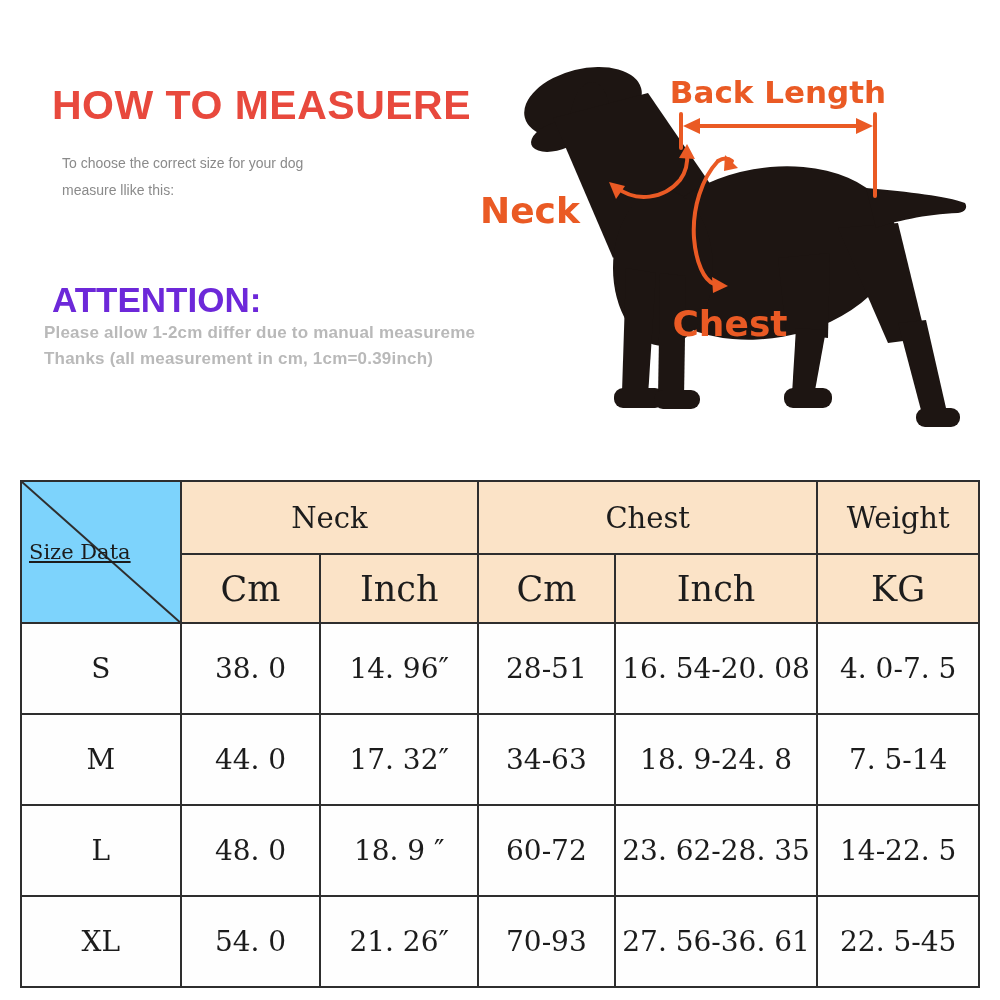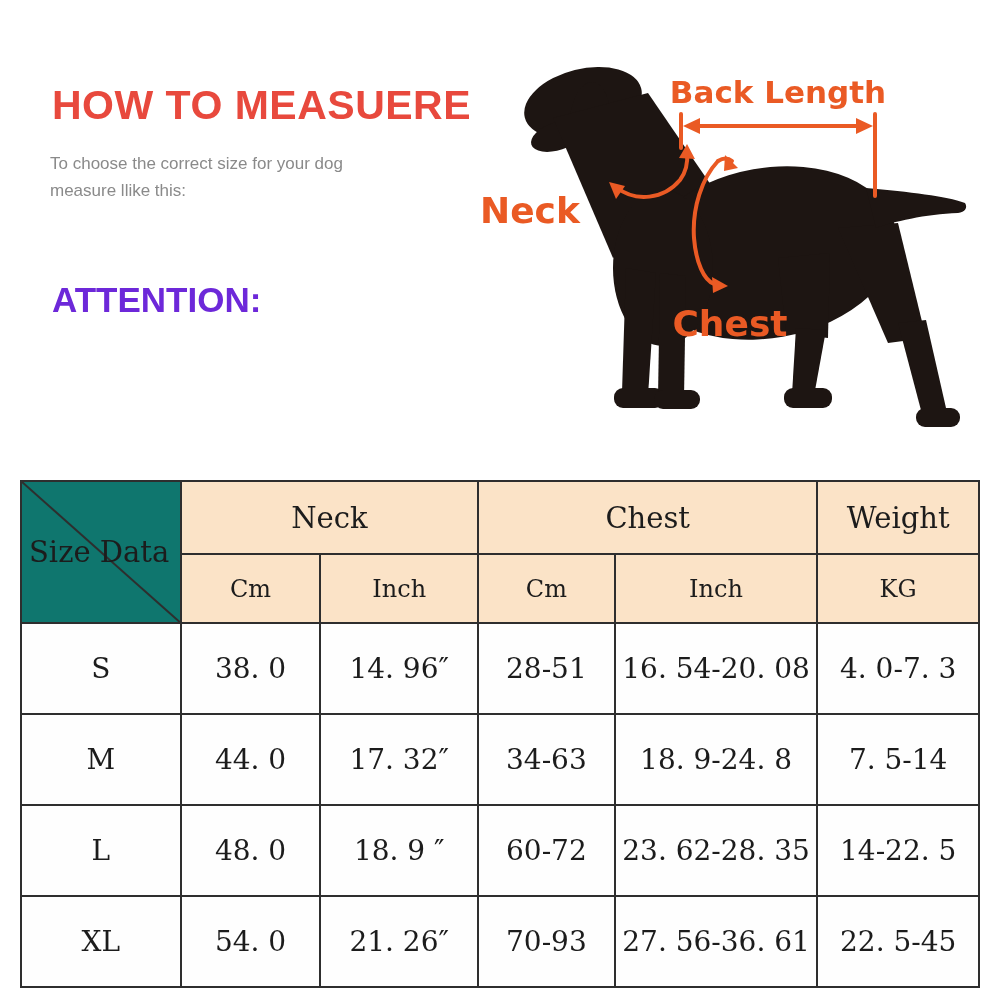--- a/index.html
+++ b/index.html
@@ -6,22 +6,22 @@
   .canvas{
     position:relative;width:1000px;height:1000px;background:#ffffff;
     font-family:"Liberation Sans",sans-serif;overflow:hidden;
   }
   
   .howto-title{
     position:absolute;left:52px;top:82px;margin:0;
     font-size:41px;font-weight:bold;letter-spacing:0.5px;color:#e8493d;
   }
   .howto-sub{
-    position:absolute;left:50px;top:150px;margin:0;
-    font-size:17px;line-height:27px;color:#8a8a8a;
+    position:absolute;left:62px;top:150px;margin:0;
+    font-size:14px;line-height:27px;color:#8a8a8a;
   }
   .attention-title{
     position:absolute;left:52px;top:280px;margin:0;
     font-size:35px;font-weight:bold;color:#6d28d9;
   }
   .attention-sub{
     position:absolute;left:44px;top:320px;margin:0;
     font-size:17px;font-weight:bold;line-height:26px;color:#b9b9b9;letter-spacing:0.2px;
     white-space:nowrap;
   }
@@ -38,38 +38,40 @@
     position:absolute;left:20px;top:480px;width:960px;height:508px;
     border-collapse:collapse;table-layout:fixed;
     font-family:"DejaVu Serif","Liberation Serif",serif;
     color:#1c1c1c;
   }
   .size-table td,.size-table th{
     border:2px solid #2e2e2e;text-align:center;vertical-align:middle;
     font-weight:normal;padding:0;overflow:hidden;
   }
   .size-table .hdr{background:#fbe3c7;font-size:29px;}
-  .size-table .sub{background:#fbe3c7;font-size:24px;}
+  .size-table .sub{background:#fbe3c7;font-size:35px;}
   .size-table .val{background:#fefefe;font-size:28px;white-space:nowrap;}
-  .corner-cell{position:relative;background:#0f766e;font-size:29px;}
+  .corner-cell{position:relative;background:#7dd3fc;font-size:21px;text-decoration:underline;}
   .corner-cell .diag{position:absolute;left:0;top:0;width:100%;height:100%;}
   .corner-label{position:relative;z-index:2;display:block;text-align:left;padding-left:7px;white-space:nowrap;}
   tr.hdr-row-1{height:73px;} tr.hdr-row-2{height:69px;}
   tr.data-row{height:91px;}
 </style>
 </head>
 <body>
 
 <div class="canvas">
 
   <h1 class="howto-title">HOW TO MEASUERE</h1>
   <p class="howto-sub"><span>To choose the correct size for your dog</span><br>
   <span>measure llike this:</span></p>
 
   <h2 class="attention-title">ATTENTION:</h2>
+  <p class="attention-sub"><span>Please allow 1-2cm differ due to manual measureme</span><br>
+  <span>Thanks (all measurement in cm, 1cm=0.39inch)</span></p>
 
   <svg class="dog-svg" width="505" height="422" viewBox="0 0 505 422">
 
     <g class="dog-fill">
       <ellipse cx="105" cy="45" rx="60" ry="34" transform="rotate(-14 105 45)"></ellipse>
       <ellipse cx="80" cy="78" rx="28" ry="14" transform="rotate(-18 80 78)"></ellipse>
       <ellipse cx="112" cy="62" rx="20" ry="38" transform="rotate(4 112 62)"></ellipse>
       <polygon points="75,60 170,35 235,130 135,200"></polygon>
       <ellipse cx="290" cy="195" rx="130" ry="85" transform="rotate(-10 290 195)"></ellipse>
       <ellipse cx="185" cy="210" rx="50" ry="78"></ellipse>
@@ -142,21 +144,21 @@
         <td class="sub">Cm</td>
         <td class="sub">Inch</td>
         <td class="sub">KG</td>
       </tr>
       <tr class="data-row">
         <td class="val">S</td>
         <td class="val">38. 0</td>
         <td class="val">14. 96″</td>
         <td class="val">28-51</td>
         <td class="val">16. 54-20. 08</td>
-        <td class="val">4. 0-7. 3</td>
+        <td class="val">4. 0-7. 5</td>
       </tr>
       <tr class="data-row">
         <td class="val">M</td>
         <td class="val">44. 0</td>
         <td class="val">17. 32″</td>
         <td class="val">34-63</td>
         <td class="val">18. 9-24. 8</td>
         <td class="val">7. 5-14</td>
       </tr>
       <tr class="data-row">

